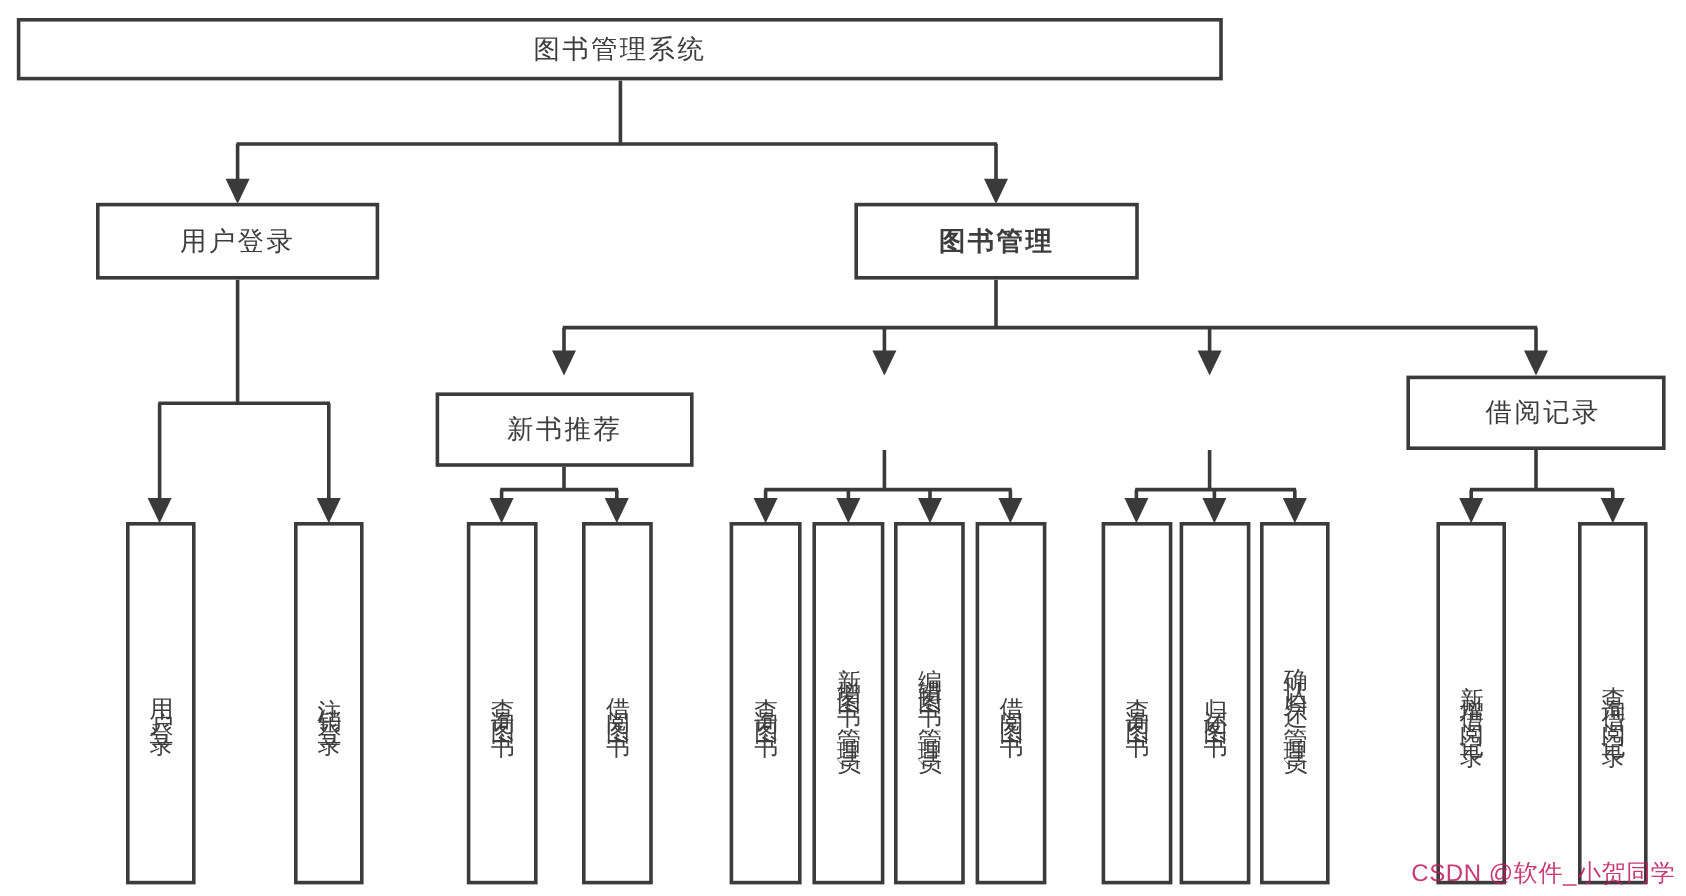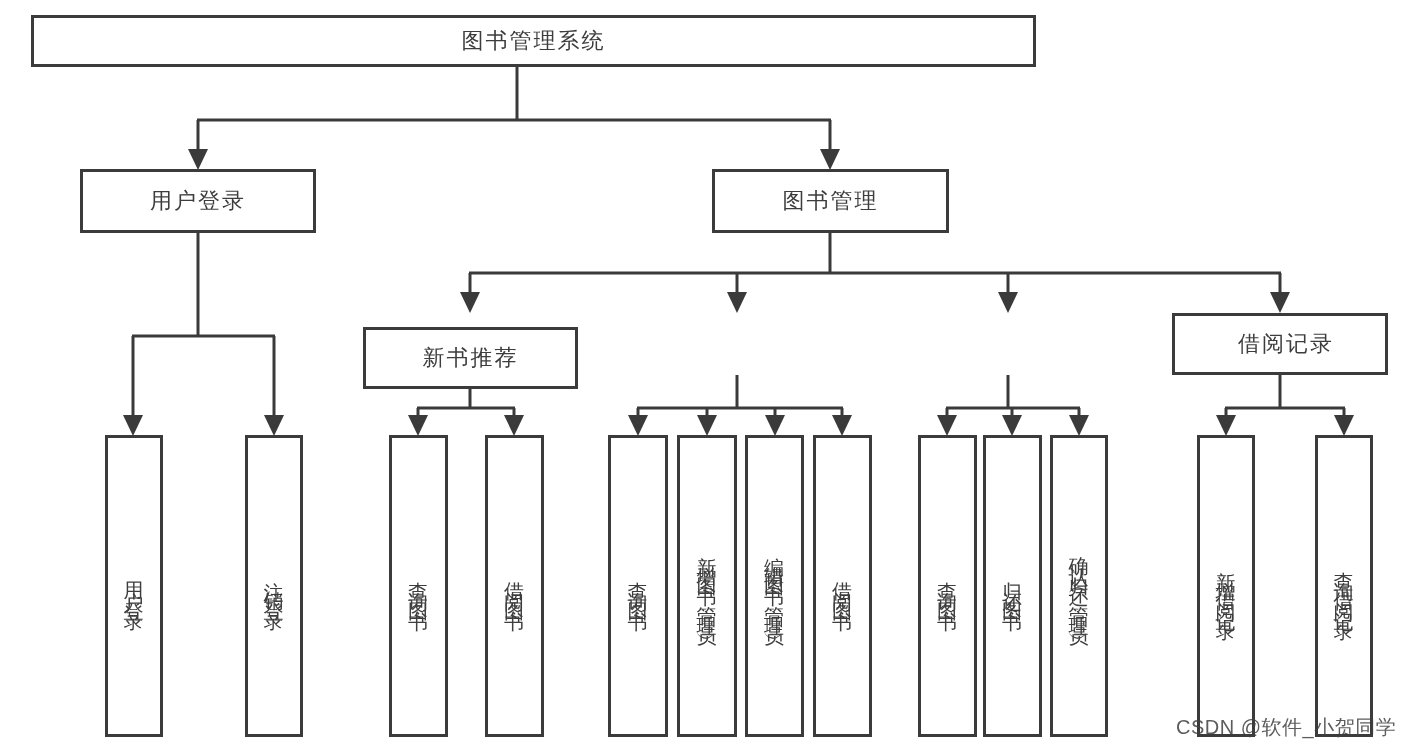--- a/index.html
+++ b/index.html
@@ -45,21 +45,21 @@
     font-size: 20px;
     letter-spacing: 10px;
     line-height: 1;
   }
   .watermark {
     position: absolute;
     left: 1176px;
     top: 714px;
     width: 225px;
     font-size: 20px;
-    color: #404040;
+    color: #be185d;
     opacity: 0.85;
     letter-spacing: 0.5px;
     white-space: nowrap;
     z-index: 2;
     pointer-events: none;
   }
 </style>
 </head>
 <body>
 
@@ -113,28 +113,28 @@
       <line x1="1012" y1="408" x2="1012" y2="420" stroke="#3a3a3a" stroke-width="3"></line>
       <polygon points="1002,415 1022,415 1012,436" fill="#3a3a3a"></polygon>
       <line x1="1079" y1="408" x2="1079" y2="420" stroke="#3a3a3a" stroke-width="3"></line>
       <polygon points="1069,415 1089,415 1079,436" fill="#3a3a3a"></polygon>
       <line x1="1226" y1="408" x2="1226" y2="420" stroke="#3a3a3a" stroke-width="3"></line>
       <polygon points="1216,415 1236,415 1226,436" fill="#3a3a3a"></polygon>
       <line x1="1344" y1="408" x2="1344" y2="420" stroke="#3a3a3a" stroke-width="3"></line>
       <polygon points="1334,415 1354,415 1344,436" fill="#3a3a3a"></polygon>
     </svg>
 
-  <div class="node h-node" style="left:31px; top:15px; width:1005px; height:52px;">
+  <div class="node h-node" style="left:14px; top:15px; width:1005px; height:52px;">
     <span>图书管理系统</span>
   </div>
 
   <div class="node h-node" style="left:80px; top:169px; width:236px; height:64px;">
     <span>用户登录</span>
   </div>
-  <div class="node h-node" style="left:712px; top:169px; width:237px; height:64px;">
+  <div class="node h-node" style="left:712px; top:169px; width:237px; height:64px;font-weight:bold;">
     <span>图书管理</span>
   </div>
 
   <div class="node h-node" style="left:363px; top:313px; width:215px; height:62px;margin-top:14px;">
     <span>新书推荐</span>
   </div>
   <div class="node h-node" style="left:1172px; top:313px; width:216px; height:62px;padding-left:12px;">
     <span>借阅记录</span>
   </div>
 

